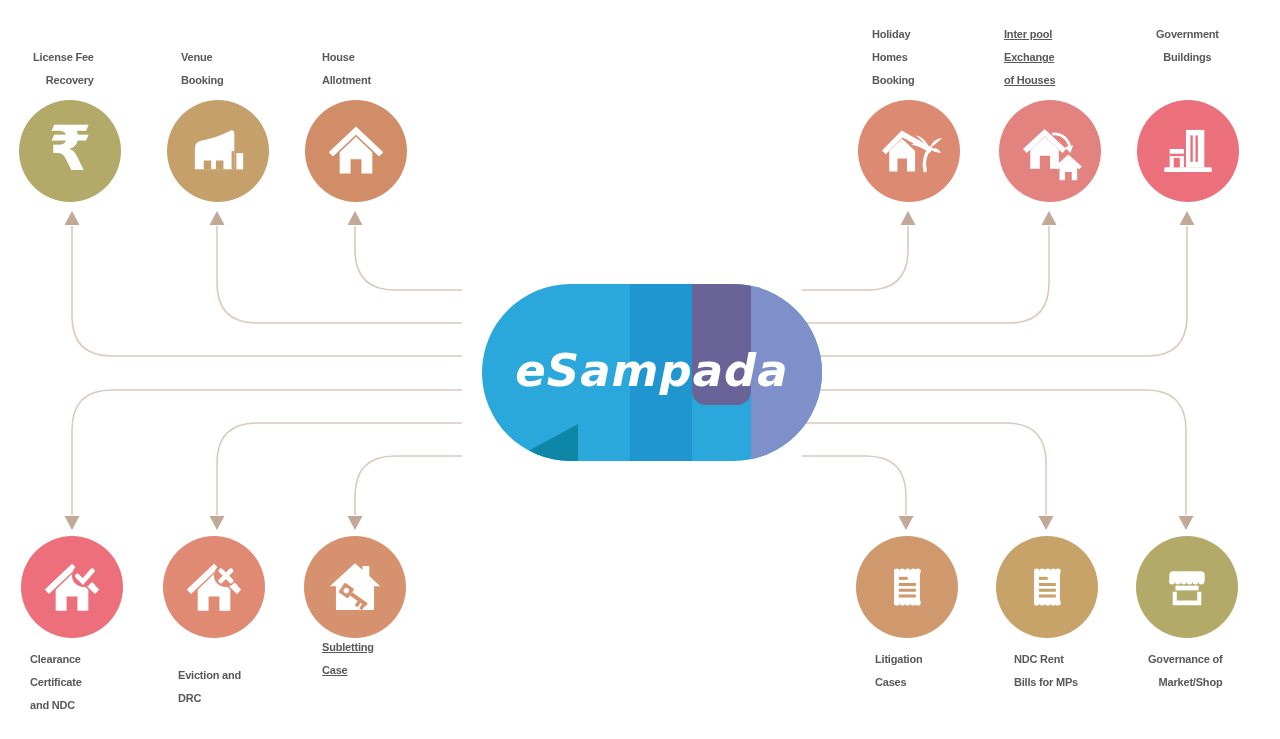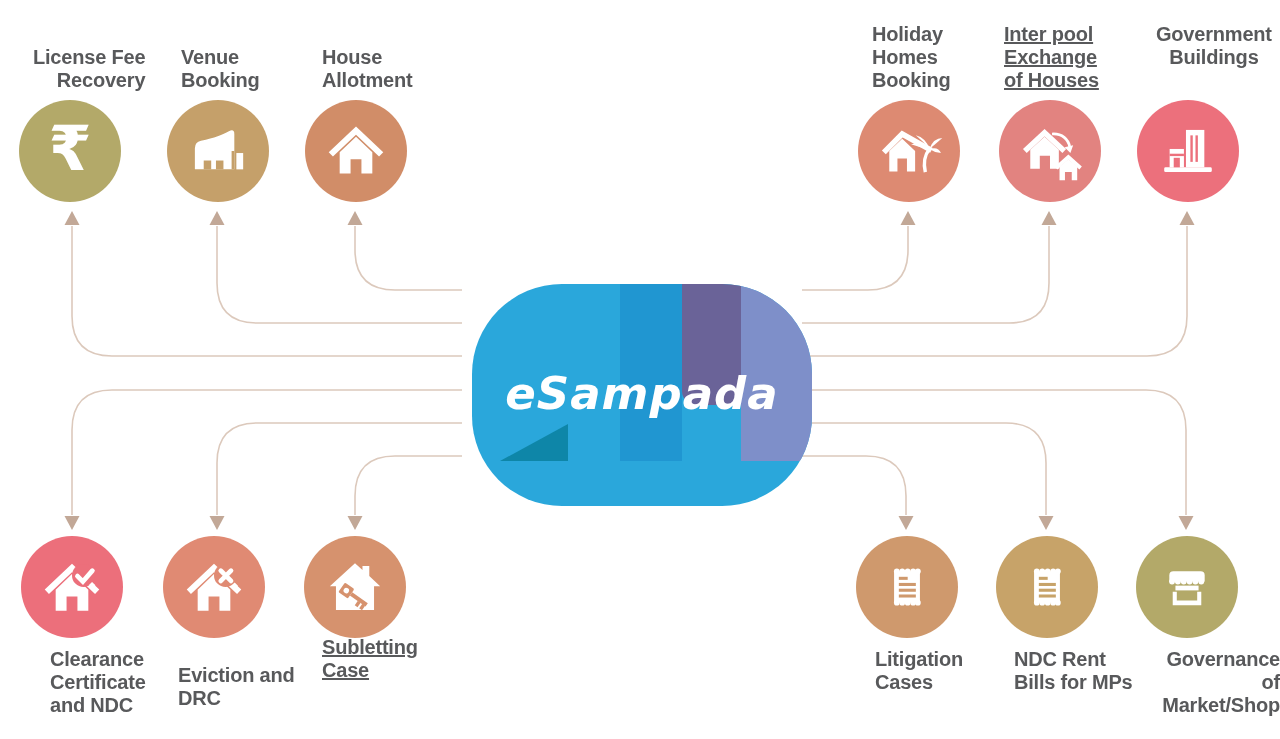--- a/index.html
+++ b/index.html
@@ -7,41 +7,41 @@
     width:1280px;height:739px;position:relative;overflow:hidden;
     background:var(--bg-color,#fff);
     font-family:"Liberation Sans","DejaVu Sans",sans-serif;
   }
   
   .connector{position:absolute;left:0;top:0;width:1280px;height:739px;z-index:1;}
   .connector path{stroke:var(--line-color,#dcc9bc);stroke-width:1.6;fill:none;}
   .connector polygon{fill:var(--arrow-color,#c2a897);}
   
   .pill{
-    position:absolute;left:472px;top:284px;width:340px;height:222px;
+    position:absolute;left:482px;top:284px;width:340px;height:177px;
     border-radius:90px;overflow:hidden;z-index:2;
   }
   .pill .block{position:absolute;}
   .pill .logo{
     position:absolute;inset:0;display:flex;align-items:center;justify-content:center;
     color:#fff;font-size:45px;font-weight:bold;font-style:italic;
     font-family:"DejaVu Sans","Liberation Sans",sans-serif;
     letter-spacing:1px;padding-bottom:4px;z-index:5;
   }
   
   .node-circle{
     position:absolute;width:102px;height:102px;border-radius:50%;
     background:currentColor;display:flex;align-items:center;justify-content:center;
     z-index:2;
   }
   .node-circle svg{width:68px;height:68px;display:block;}
   .rupee{font-family:"DejaVu Sans",sans-serif;font-size:62px;font-weight:bold;color:#fff;line-height:1;padding-bottom:4px;}
   .node-label{
     position:absolute;color:var(--label-color,#58595b);
-    font-size:20px;font-weight:bold;line-height:23px;white-space:pre-line;
+    font-size:11px;font-weight:bold;line-height:23px;white-space:pre-line;
     z-index:3;letter-spacing:-0.2px;
   }
 </style>
 </head>
 <body>
 
 <svg class="connector" viewBox="0 0 1280 739">
 
   <path d="M462 290 L395 290 Q355 290 355 250 L355 226"></path>
   <path d="M462 323 L257 323 Q217 323 217 283 L217 226"></path>
@@ -90,21 +90,21 @@
 <div class="node-label" style="left:322px;top:46px;">House
 Allotment</div>
 <div class="node-label" style="left:872px;top:23px;">Holiday
 Homes
 Booking</div>
 <div class="node-label" style="left:1004px;top:23px;text-decoration:underline;">Inter pool
 Exchange
 of Houses</div>
 <div class="node-label" style="left:1156px;top:23px;text-align:center;">Government
 Buildings</div>
-<div class="node-label" style="left:30px;top:648px;margin-left:20px;">Clearance
+<div class="node-label" style="left:30px;top:648px;">Clearance
 Certificate
 and NDC</div>
 <div class="node-label" style="left:178px;top:664px;">Eviction and
 DRC</div>
 <div class="node-label" style="left:322px;top:636px;text-decoration:underline;">Subletting
 Case</div>
 <div class="node-label" style="left:875px;top:648px;">Litigation
 Cases</div>
 <div class="node-label" style="left:1014px;top:648px;">NDC Rent
 Bills for MPs</div>

